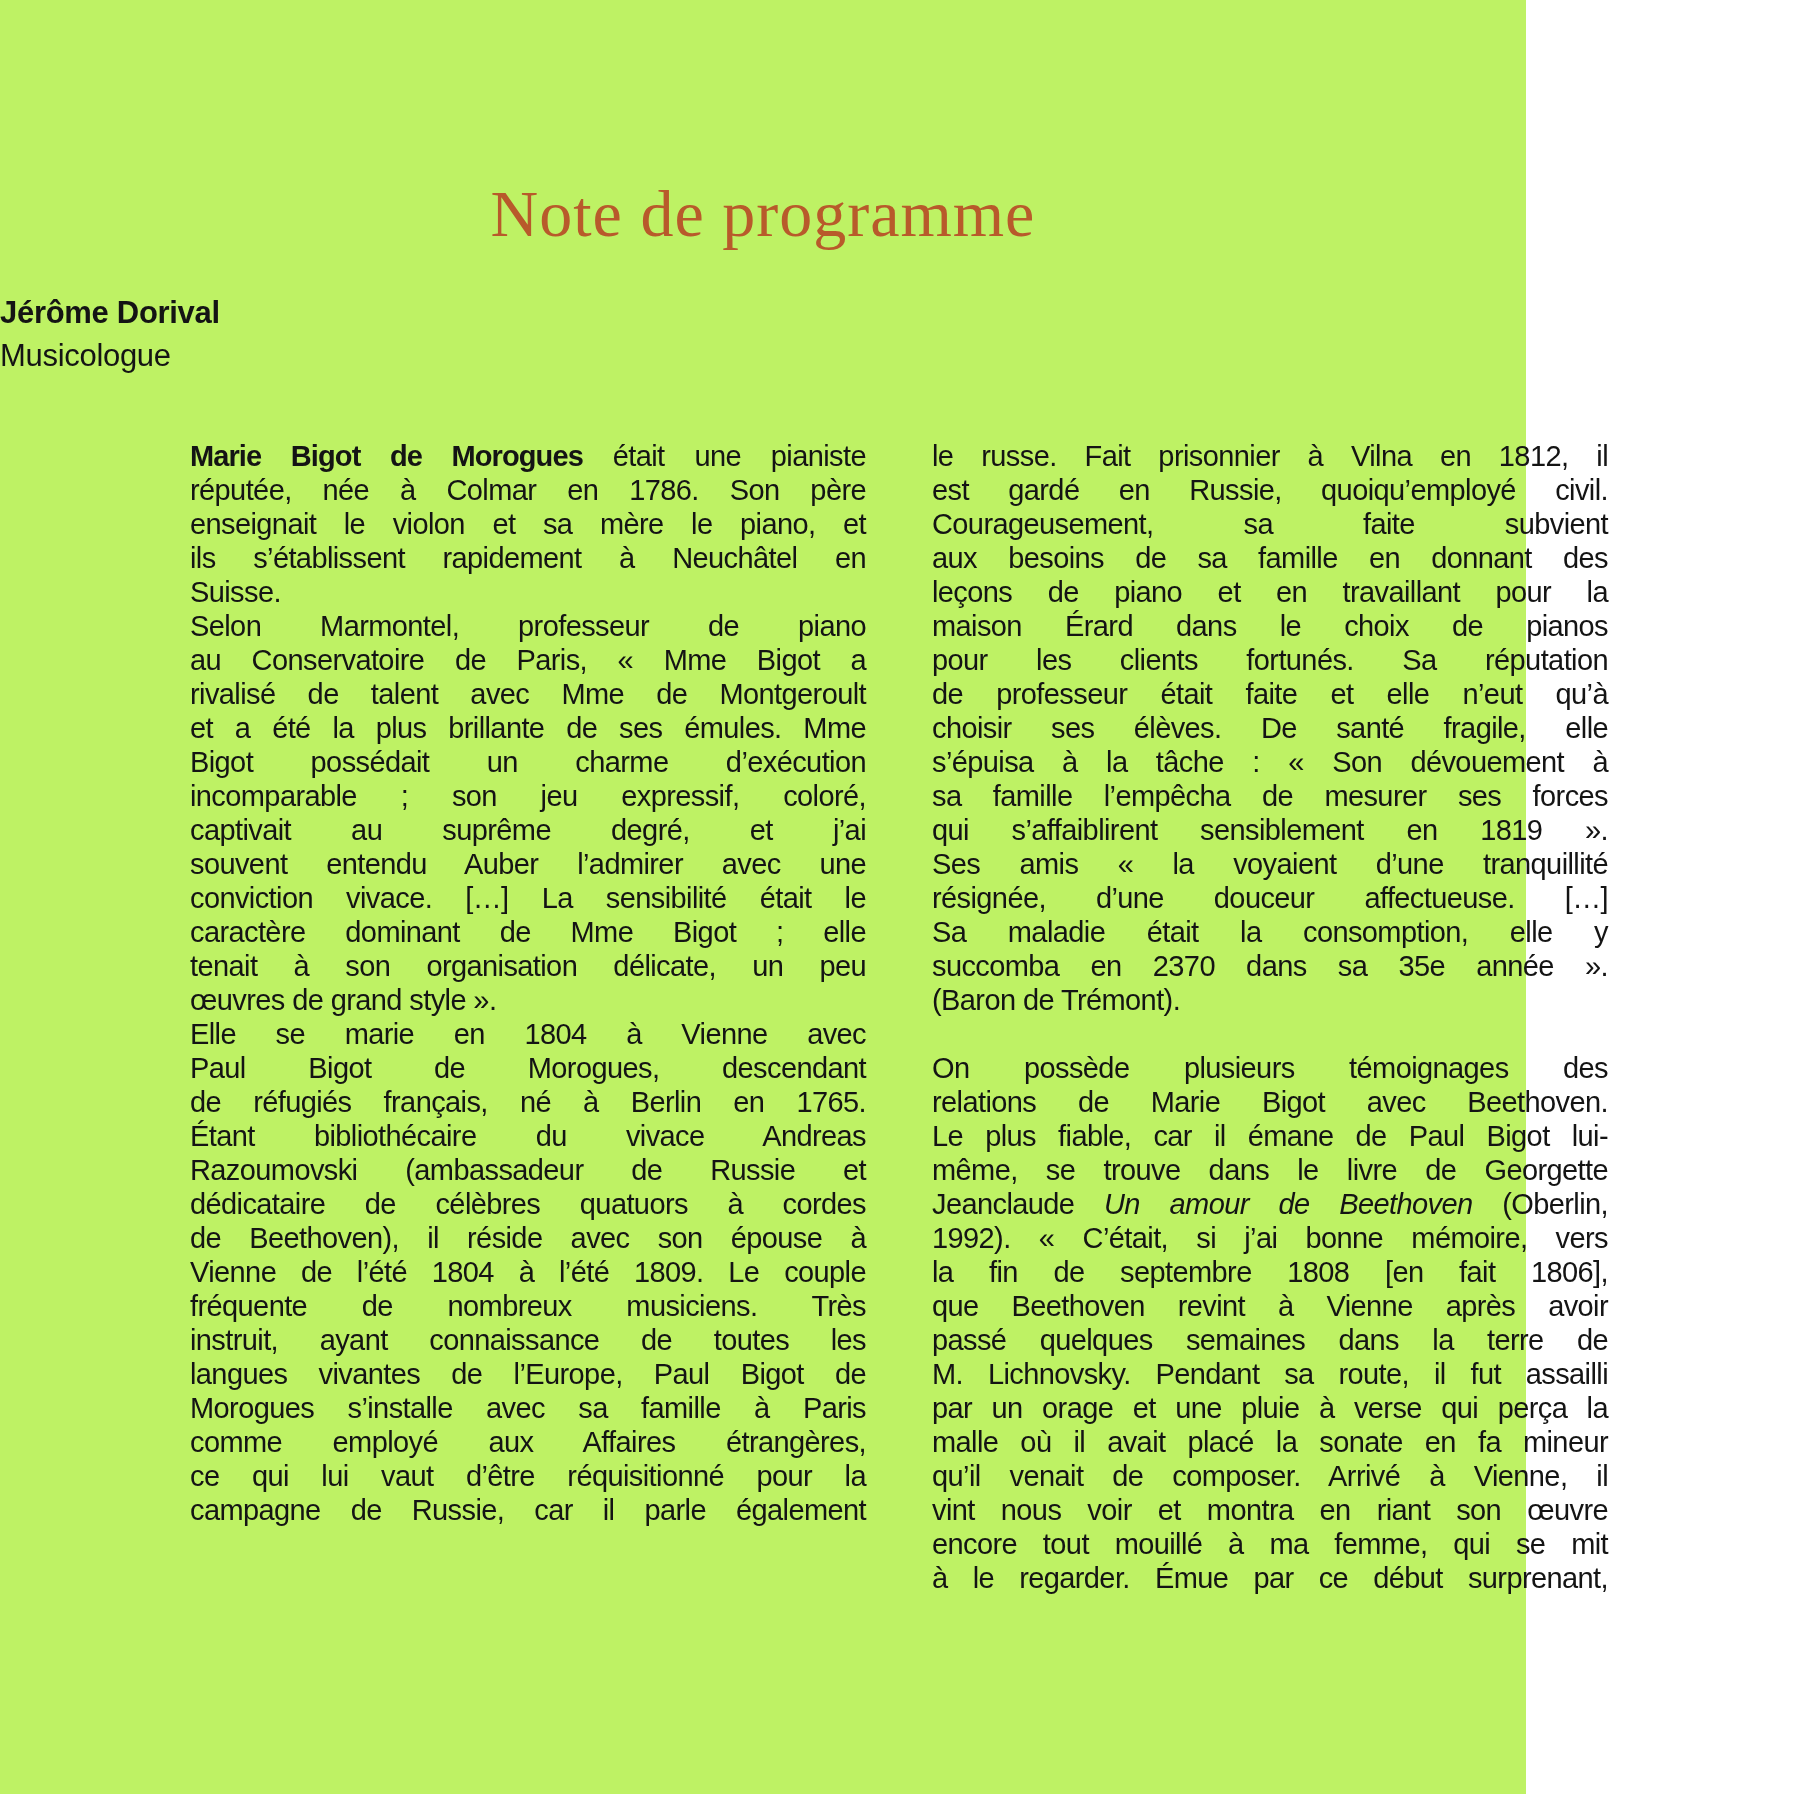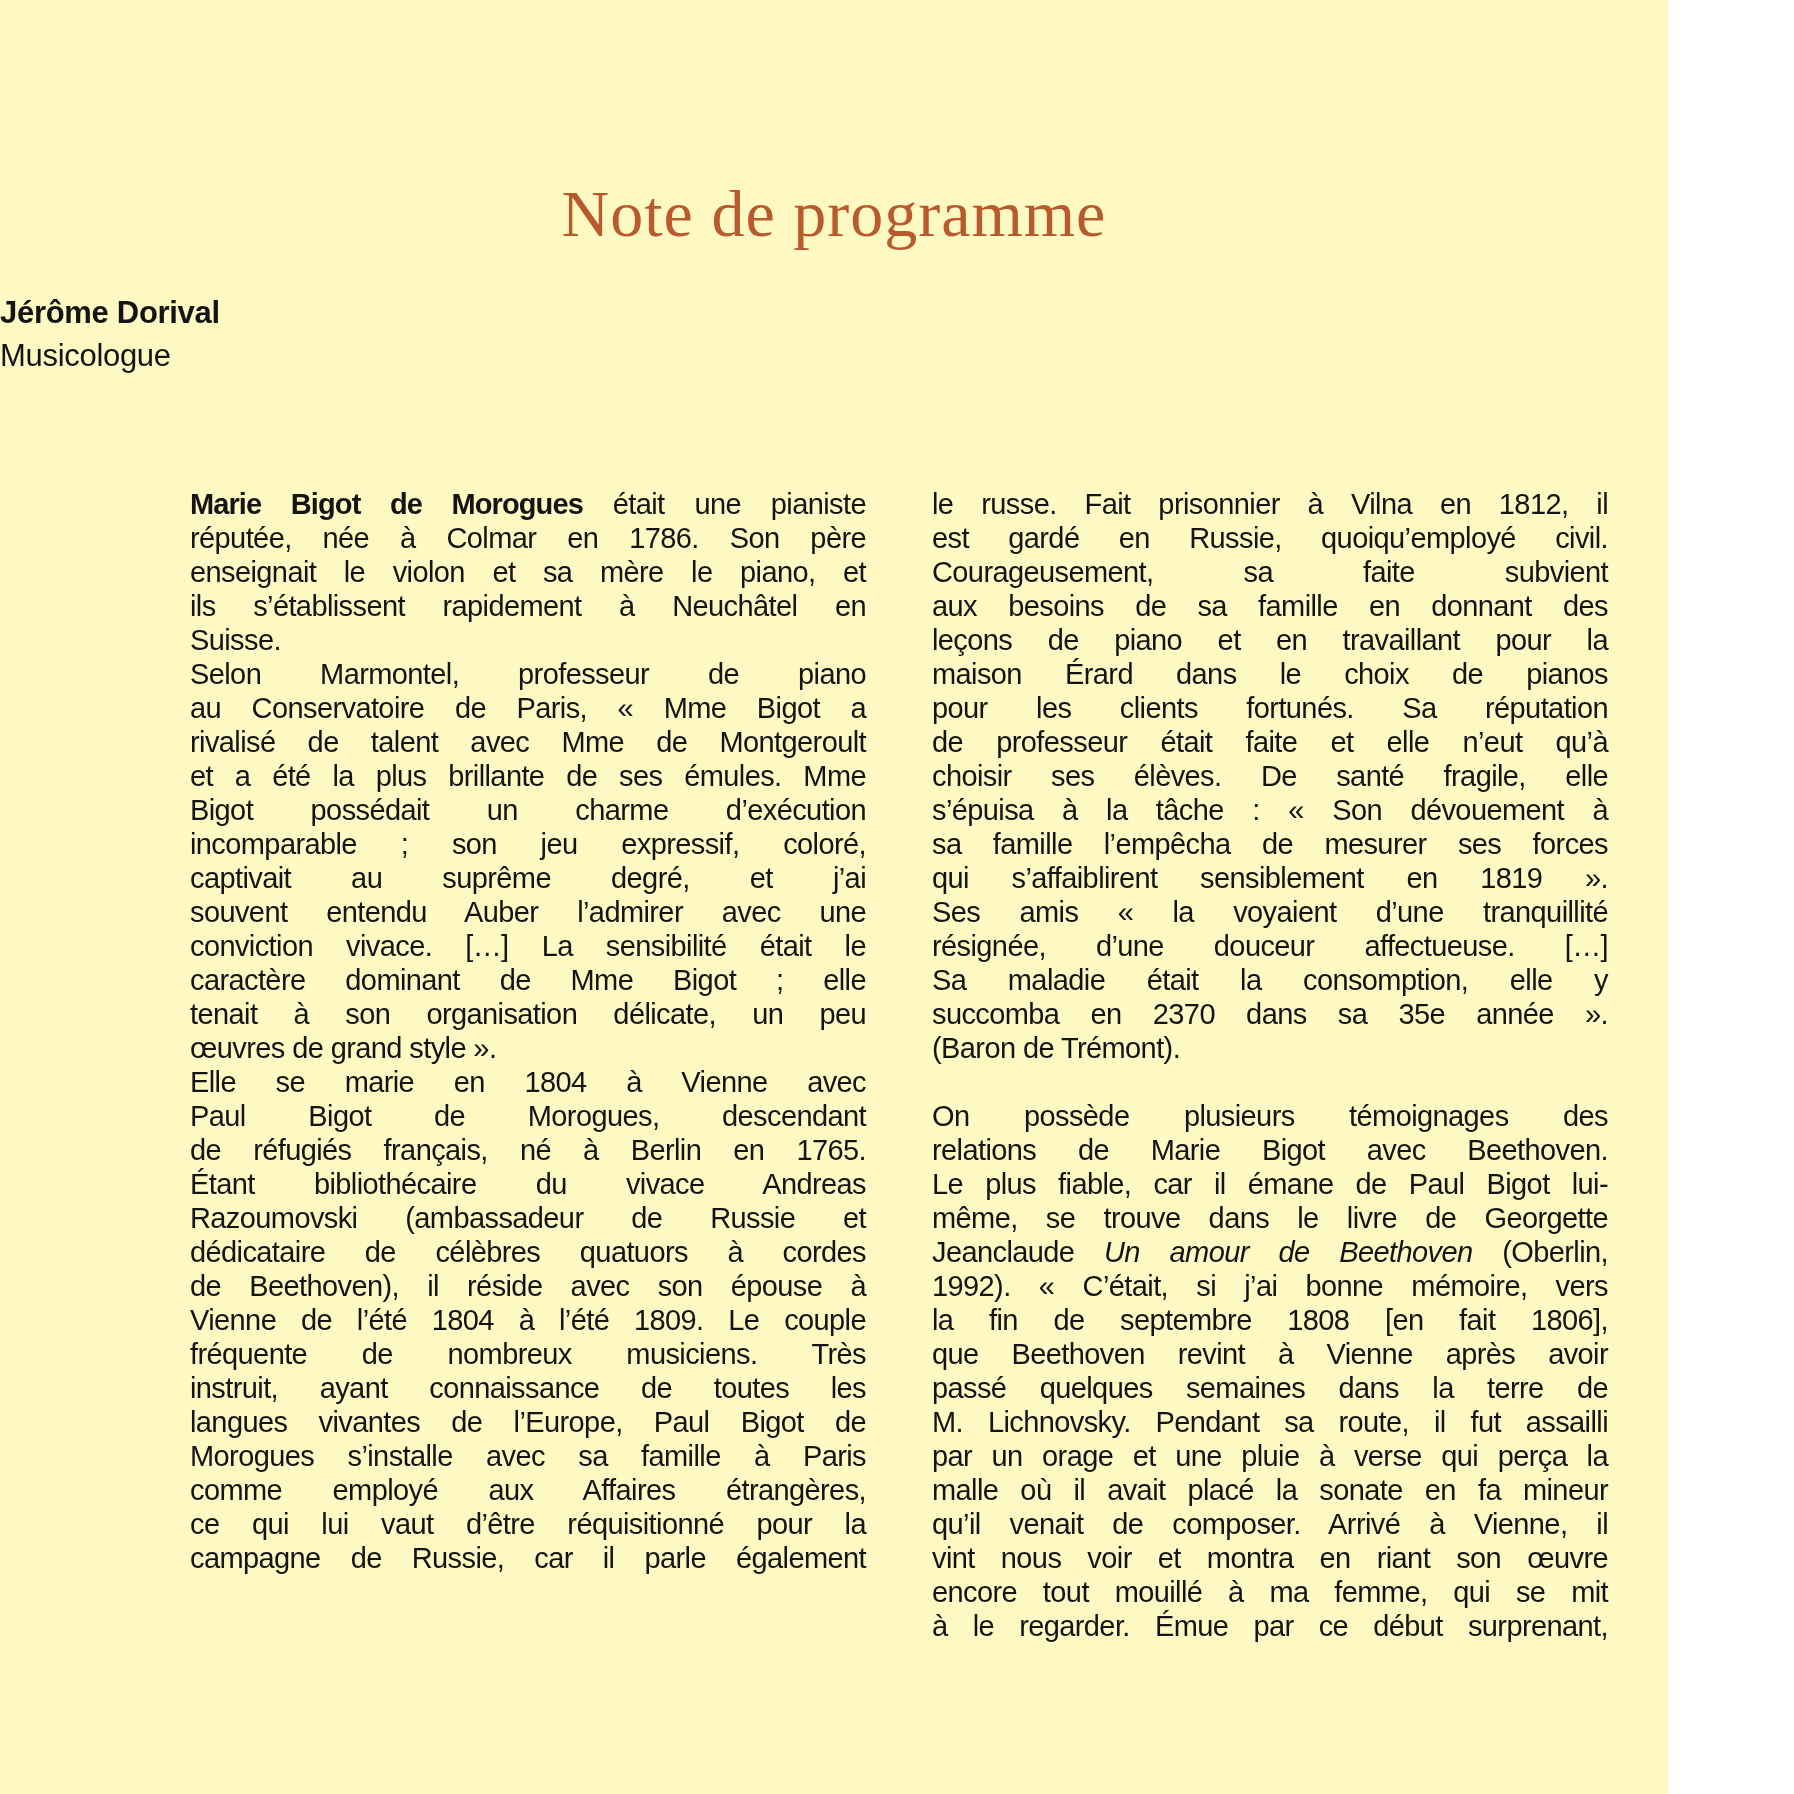--- a/index.html
+++ b/index.html
@@ -11,22 +11,22 @@
     width: 1794px;
     height: 1794px;
     position: relative;
     overflow: hidden;
     color: #141414;
     font-family: "Liberation Sans", "DejaVu Sans", sans-serif;
   }
   .page {
     position: absolute;
     left: 0; top: 0;
-    width: 1668px; height: 1794px;
-    background: #fef9c3;
+    width: 1526px; height: 1794px;
+    background: #bef264;
   }
   .title {
     position: absolute;
     left: 0; right: 0;
     top: 176px;
     text-align: center;
     font-family: "Liberation Serif", "DejaVu Serif", serif;
     font-size: 66px;
     line-height: 76px;
     color: #b85a2b;
@@ -50,21 +50,20 @@
   .role {
     font-size: 31px;
     line-height: 44px;
     color: #141414;
     letter-spacing: -0.3px;
   }
   .column {
     position: absolute;
     top: 439px;
     width: 676px;
-    margin-top: 48px;
   }
   .col-left { left: 190px; }
   .col-right { left: 932px; }
   .line {
     display: block;
     font-size: 29px;
     line-height: 34px;
     height: 34px;
     white-space: nowrap;
     overflow: visible;

